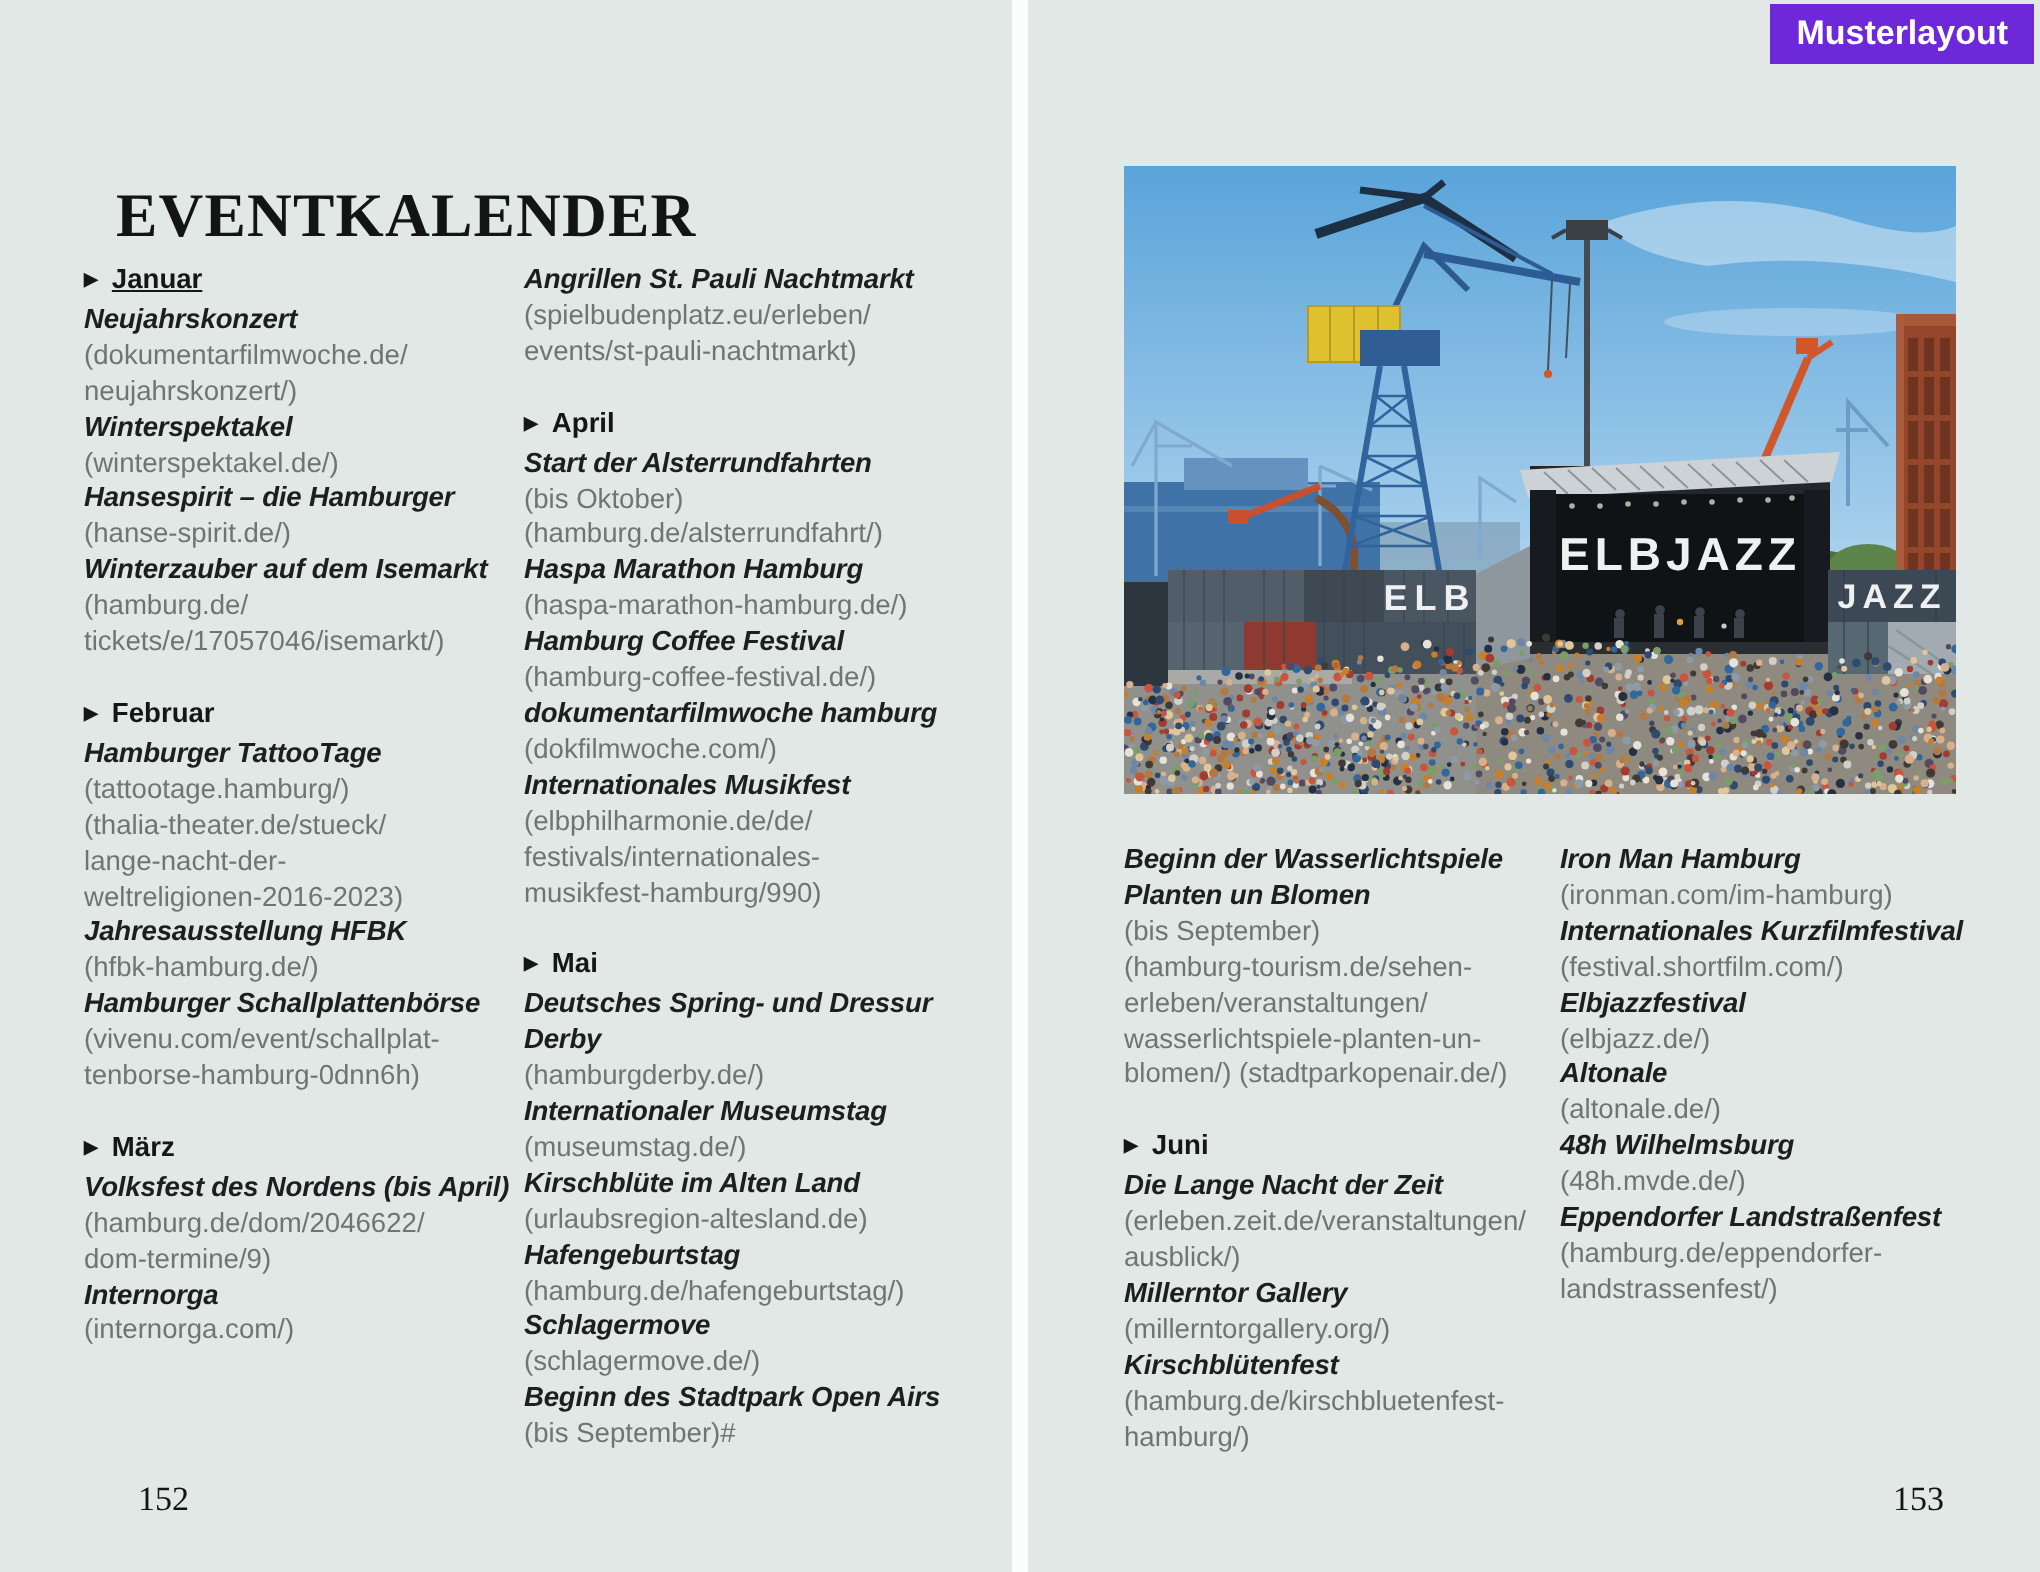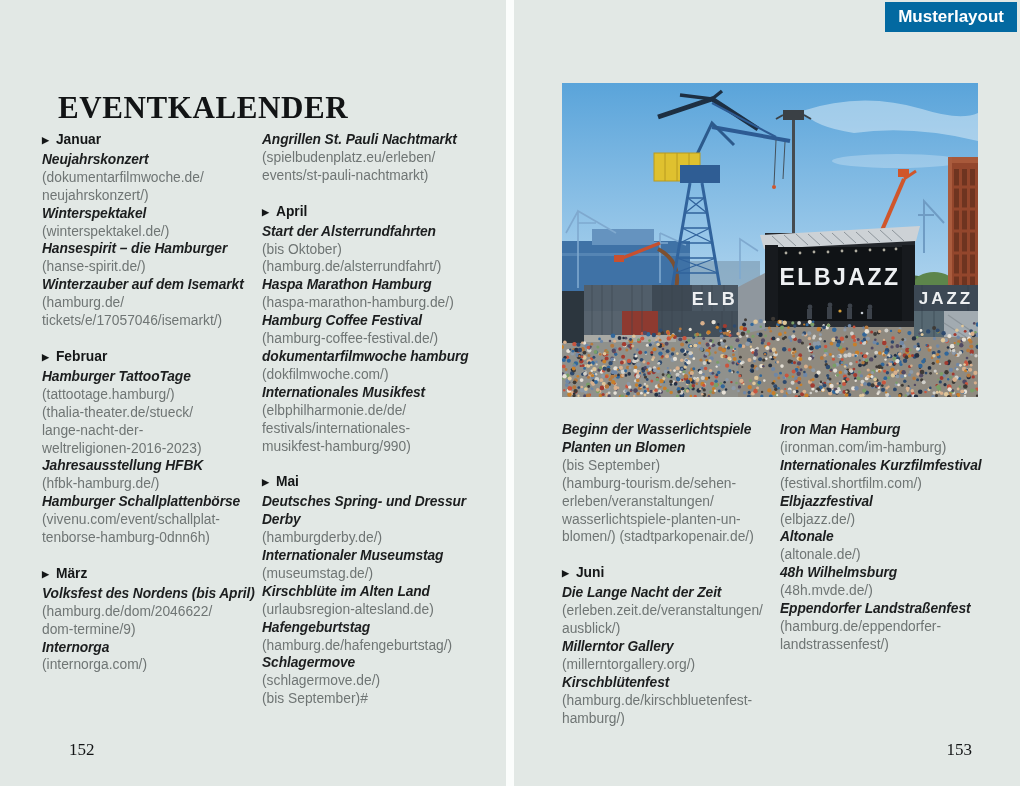--- a/index.html
+++ b/index.html
@@ -5,34 +5,34 @@
   html,body{margin:0;padding:0;}
   body{
     width:1020px;height:786px;position:relative;overflow:hidden;
     background:#e2e8e5;
     font-family:"Liberation Sans",sans-serif;
     -webkit-font-smoothing:antialiased;
   }
   .gutter{position:absolute;left:506px;top:0;width:8px;height:786px;background:#fbfdfc;}
   .badge{
     position:absolute;top:2px;right:3px;height:30px;line-height:30px;
-    padding:0 13px;font-size:17px;font-weight:700;color:#fff;background:#0369a1;
+    padding:0 13px;font-size:17px;font-weight:700;color:#fff;background:#6d28d9;
   }
   .title{
     position:absolute;left:42px;top:74px;margin:16px;
     font-family:"Liberation Serif",serif;font-weight:600;font-size:31px;
     letter-spacing:0.6px;color:#121415;
   }
   .col{position:absolute;width:215px;font-size:13.8px;line-height:17.9px;color:#1c1e1f;}
   .col-l1{left:42px;top:131px;}
   .col-l2{left:262px;top:131px;}
   .col-r1{left:562px;top:421px;}
   .col-r2{left:780px;top:421px;width:228px;}
   .month-header{font-weight:700;color:#141617;margin-top:18px;white-space:nowrap;}
-  .month-header:first-child{margin-top:0;}
+  .month-header:first-child{margin-top:0;text-decoration:underline;}
   .month-arrow{display:inline-block;font-size:9px;margin-right:7px;transform:translateY(-1.5px);}
   .event-title-line{font-style:italic;font-weight:700;color:#1c1e1f;letter-spacing:-0.1px;white-space:nowrap;}
   .event-url-line{color:#6f7574;white-space:nowrap;}
   .pagenum{
     position:absolute;font-family:"Liberation Serif",serif;font-weight:400;
     font-size:17px;color:#121415;top:740px;margin-left:27px;
   }
   .pagenum-left{left:42px;}
   .pagenum-right{right:48px;}
   .photo{
@@ -146,20 +146,21 @@
       </div>
       <div class="event">
         <div class="event-title-line">Hafengeburtstag</div>
         <div class="event-url-line">(hamburg.de/hafengeburtstag/)</div>
       </div>
       <div class="event">
         <div class="event-title-line">Schlagermove</div>
         <div class="event-url-line">(schlagermove.de/)</div>
       </div>
       <div class="event">
+        <div class="event-title-line">Beginn des Stadtpark Open Airs</div>
         <div class="event-url-line">(bis September)#</div>
       </div>
     </div>
   <div class="pagenum pagenum-left">152</div>
 </section>
 
 <section class="page page-right">
   <figure class="photo">
     <svg viewBox="0 0 416 314" preserveAspectRatio="none">
       <defs>

